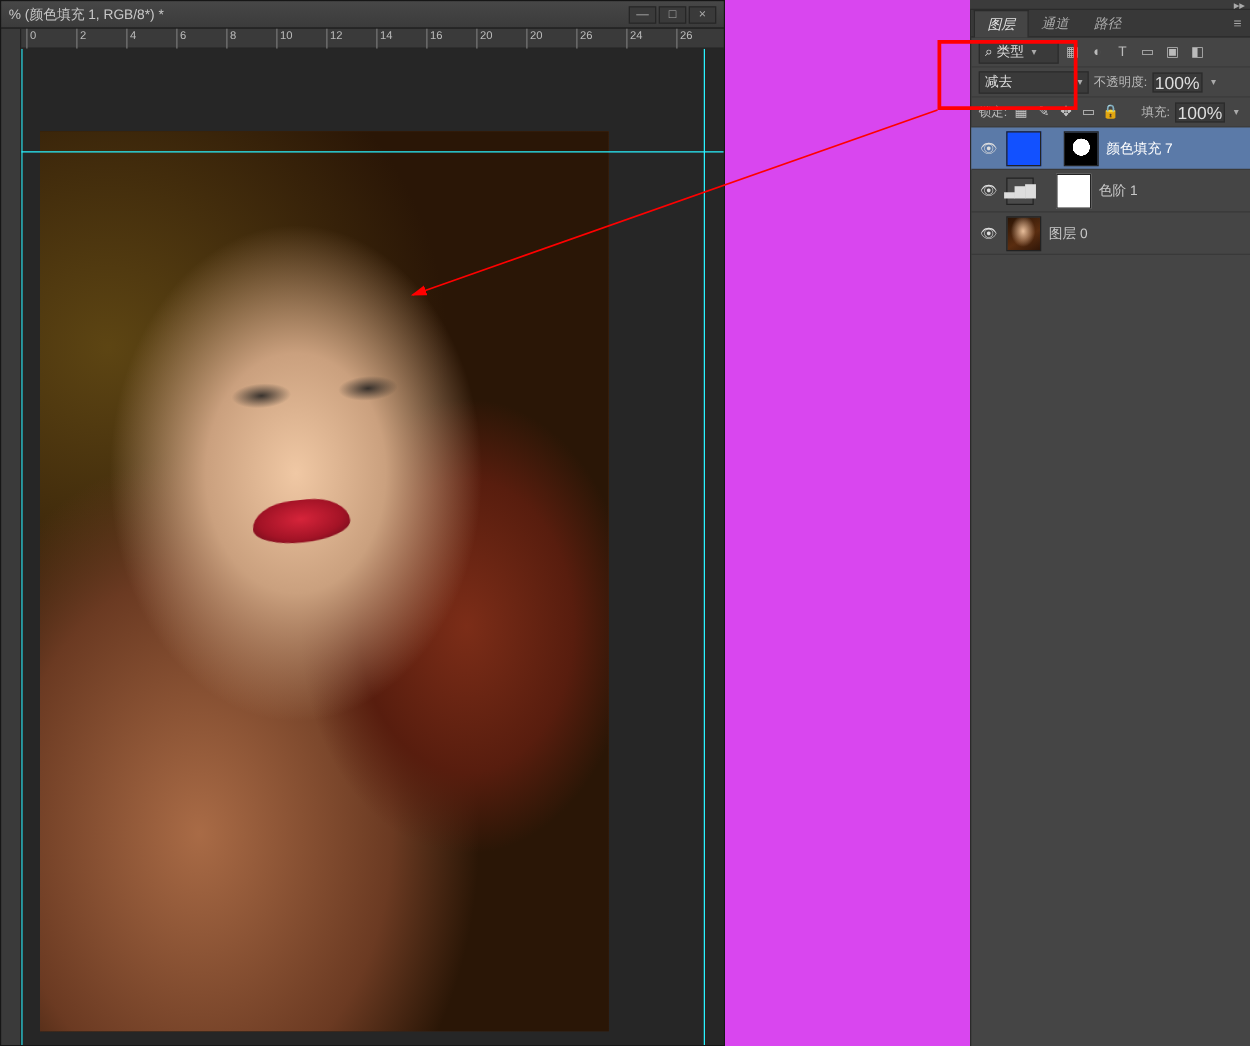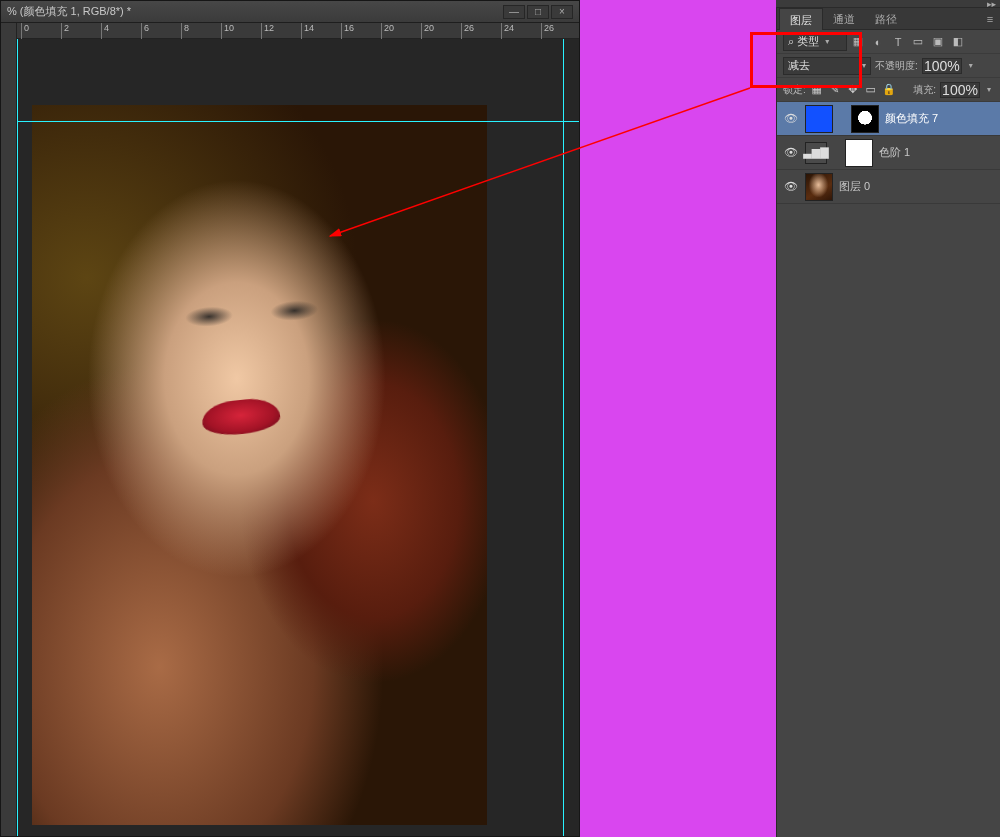--- a/index.html
+++ b/index.html
@@ -67,21 +67,21 @@
     position: absolute; right: 0; top: 0; width: 224px; height: 837px;
     background: #454545; border-left: 1px solid #2a2a2a;
   }
   .collapse-strip{
     position:absolute; right:0; top:0; width:224px; height:8px; background:#3b3b3b; border-bottom:1px solid #2a2a2a;
     display:flex; justify-content:flex-end; align-items:center; padding-right:4px;
   }
   .collapse-strip .dbl-arrow{ font-size:9px; color:#aaa; }
   .panel-tabs {
     display: flex; align-items: center; height: 22px; background: #383838; margin-top:8px;
-    border-bottom: 1px solid #2a2a2a; padding-left: 2px;
+    border-bottom: 1px solid #2a2a2a; padding-left: 2px; font-style: italic;
   }
   .panel-tab { padding: 0 10px; height: 22px; line-height: 22px; color: #aaa; font-size: 11px; }
   .panel-tab.active { background: #454545; color: #e2e2e2; border-top: 1px solid #2a2a2a; border-left:1px solid #2a2a2a; border-right:1px solid #2a2a2a; }
   .panel-menu { margin-left:auto; width:20px; text-align:center; color:#aaa; }
 
   .filter-row, .blend-row, .lock-row {
     display: flex; align-items: center; height: 24px; padding: 0 6px; gap: 4px;
     border-bottom: 1px solid #3b3b3b;
   }
   .dropdown {

